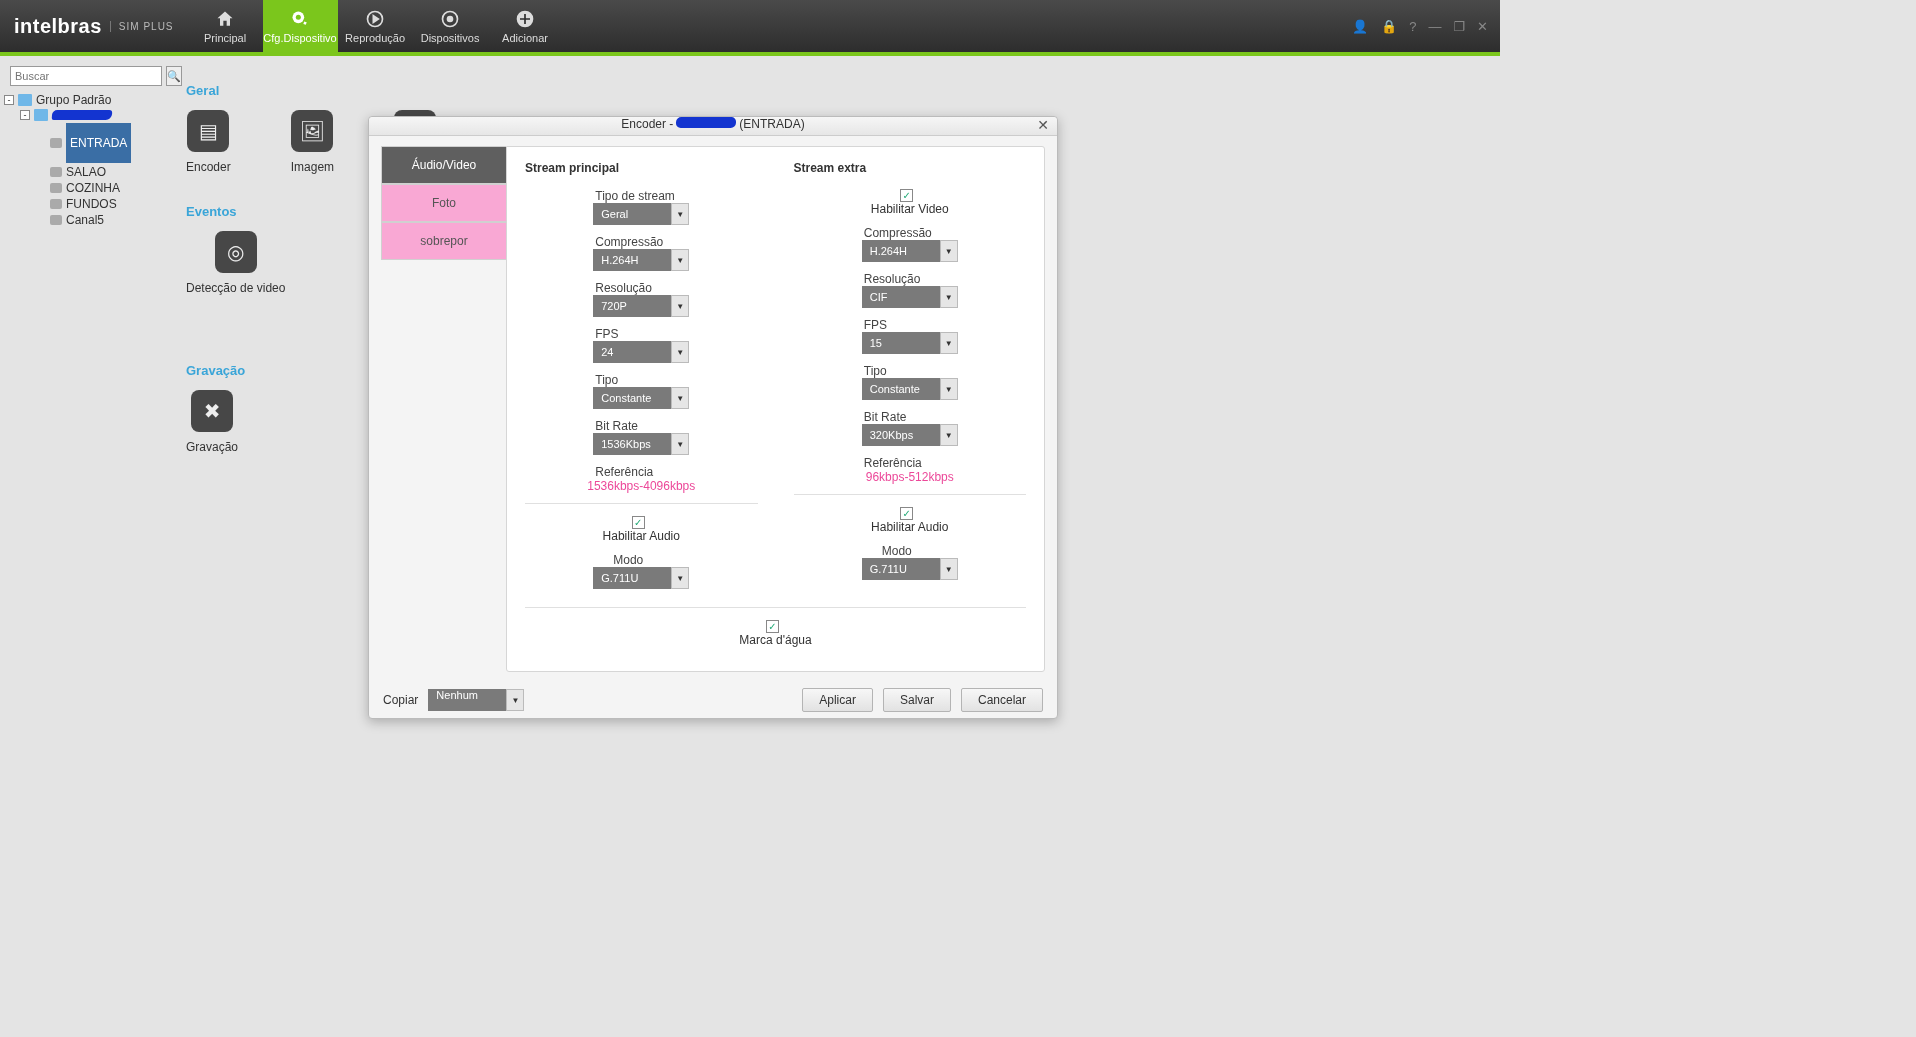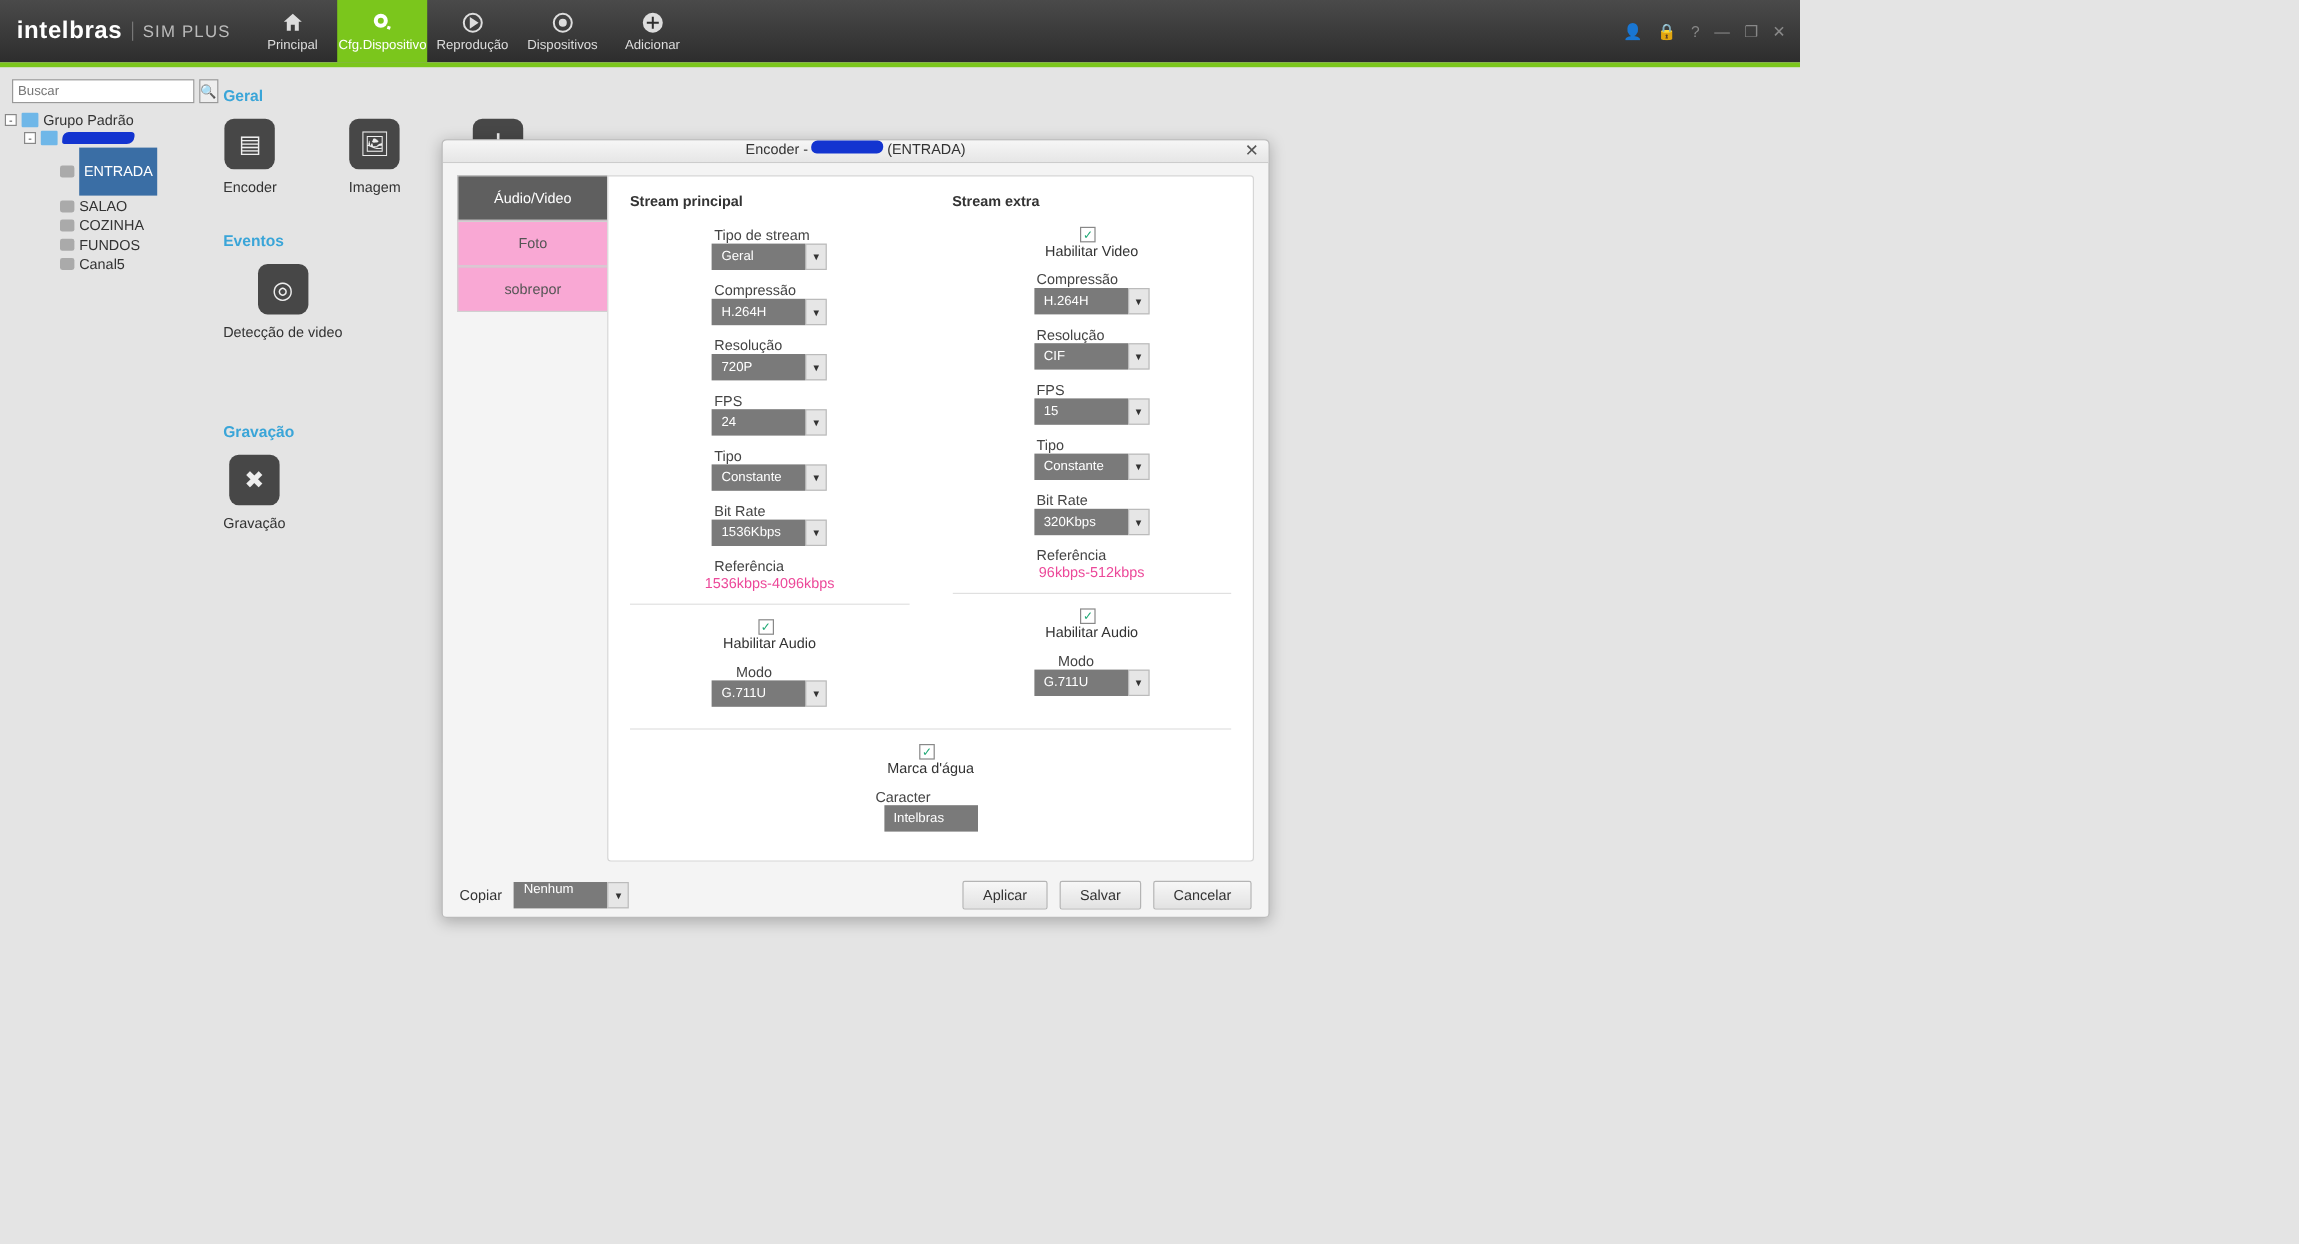--- a/index.html
+++ b/index.html
@@ -2,21 +2,21 @@
 <html><head>
 <meta charset="utf-8">
 <style>
   * { box-sizing: border-box; margin: 0; padding: 0; font-family: Arial, Helvetica, sans-serif; }
   body { background: #e4e4e4; width: 1500px; height: 812px; overflow: hidden; }
 
   
   .topbar { height: 52px; background: linear-gradient(#4a4a4a,#2d2d2d); display: flex; align-items: stretch; color: #ddd; }
   .brand { display:flex; align-items:center; padding:0 14px; color:#fff; }
   .brand .logo { font-weight:bold; font-size:20px; letter-spacing:0.5px; }
-  .brand .sub { font-size:14px; margin-left:8px; padding-left:8px; border-left:1px solid #777; letter-spacing:1px; color:#bbb; }
+  .brand .sub { font-size:10px; margin-left:8px; padding-left:8px; border-left:1px solid #777; letter-spacing:1px; color:#bbb; }
   .nav { display:flex; }
   .nav-item { width:75px; display:flex; flex-direction:column; align-items:center; justify-content:center; font-size:11px; cursor:pointer; color:#ddd; }
   .nav-item.active { background:#7bc61c; color:#fff; }
   .nav-item .ico { width:22px; height:22px; margin-bottom:2px; display:flex; align-items:center; justify-content:center; }
   .win-icons { margin-left:auto; display:flex; align-items:center; gap:12px; padding-right:12px; color:#888; font-size:13px;}
   .win-icons span { cursor:pointer; }
   .greenline { height:4px; background:#7bc61c; }
 
   
   .main { display:flex; height: calc(100% - 56px); }
@@ -27,21 +27,21 @@
   .tree { font-size:12px; }
   .tree-row { display:flex; align-items:center; gap:4px; padding:1px 0; cursor:pointer; }
   .tree-row .exp { width:10px; text-align:center; font-size:9px; border:1px solid #888; line-height:9px; height:10px; background:#fff;}
   .tree-row .ficon { width:14px; height:12px; background:#6fb7e8; border-radius:1px; }
   .tree .indent1 { padding-left:16px; }
   .tree .indent3 { padding-left:46px; }
   .tree .scrib { width:60px; height:10px; background:#1334d0; border-radius:5px 3px 6px 2px; transform:skewX(-4deg);}
   .tree .sel { background:#3a6ea5; color:#fff; padding:13px 4px; }
   .cam { width:12px; height:10px; background:#aaa; border-radius:2px; }
 
-  .content { flex:1; padding:8px 16px; position:relative; }
+  .content { flex:1; padding:19px 16px; position:relative; }
   .section-title { font-size:13px; font-weight:bold; color:#3aa5d8; margin:8px 0 12px; }
   .tiles { display:flex; gap:60px; margin-bottom:30px; }
   .tile { display:flex; flex-direction:column; align-items:center; font-size:12px; color:#333; cursor:pointer;}
   .tile .box { width:42px; height:42px; border-radius:8px; background:#474747; margin-bottom:8px; display:flex; align-items:center; justify-content:center; color:#eee; font-size:20px; }
 
   
   .dialog-wrap { position:absolute; left:198px; top:60px; }
   .dialog { width:690px; background:#f4f4f4; border:1px solid #bbb; border-radius:4px; box-shadow:0 3px 12px rgba(0,0,0,0.25); }
   .dlg-title { height:19px; display:flex; align-items:flex-start; justify-content:center; font-size:12px; color:#333; position:relative; background:linear-gradient(#f6f6f6,#e6e6e6); border-bottom:1px solid #ccc; border-radius:4px 4px 0 0;}
   .dlg-title .scrib2 { width:60px; height:11px; background:#1334d0; border-radius:5px; transform:skewX(-3deg); margin:0 3px;}
@@ -349,24 +349,20 @@
                     </div>
                 </div>
               </div>
             </div>
 
             <hr class="sep">
             <div class="frow">
               <span class="chk">✓</span>
               <span>Marca d'água</span>
             </div>
-            <div class="frow">
-                <label>Caracter</label>
-              <input class="txtin" value="Intelbras" style="">
-            </div>
           </div>
         </div>
         <div class="dlg-footer">
           <span>Copiar</span>
           <div class="sel-wrap">
               <div class="copy-sel">Nenhum</div>
               <div class="sel-arrow">▼</div>
             </div>
           <div class="spacer"></div>
           <button class="btn">Aplicar</button>

